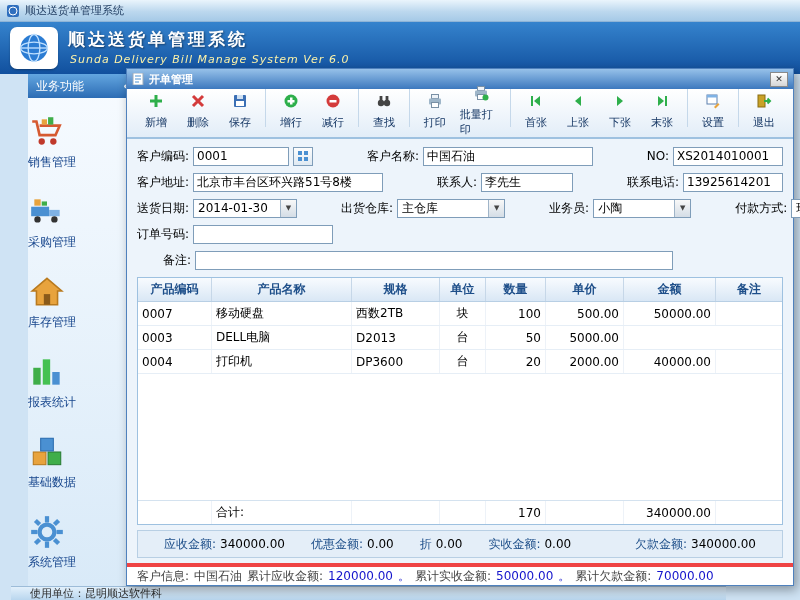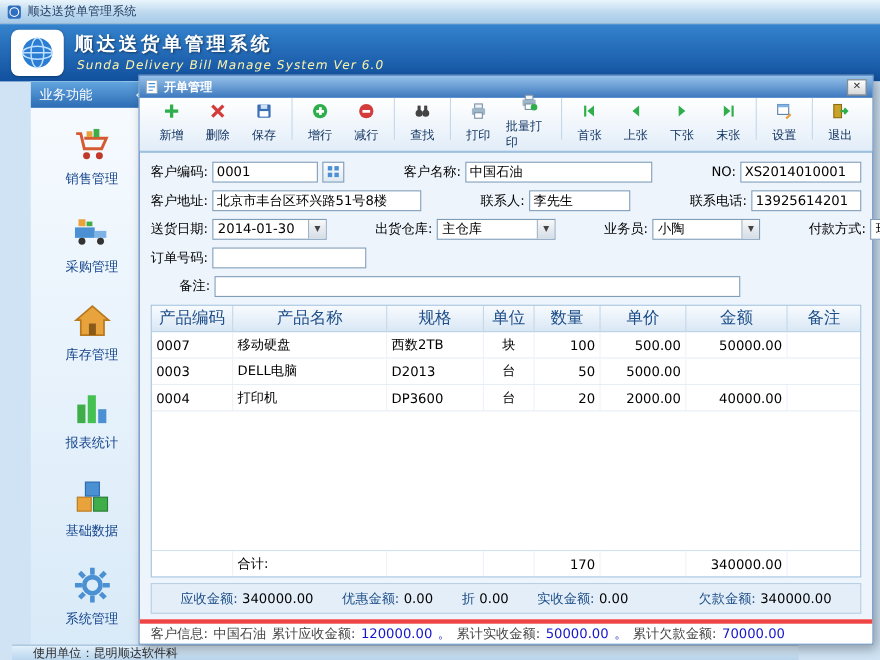--- a/index.html
+++ b/index.html
@@ -26,21 +26,21 @@
   .mdi-bg { position:absolute; left:112px; top:74px; width:688px; height:512px; background:#cfe3f4; }
   .mdi-win-icon { position:absolute; left:118px; top:80px; width:11px; height:11px; background:#2f6fbe; border:1px solid #1c4f92; }
 
   
   .sidebar { position:absolute; left:0; top:74px; width:112px; height:512px;
     border-right:1px solid #9dbcd8; background:linear-gradient(180deg,#f7fbff,#d9eaf8); display:flex; flex-direction:column;margin-left:28px; }
   .sidebar-header { height:24px; flex:0 0 24px; background:linear-gradient(180deg,#63a6e0,#2c6cb4);
     color:#fff; display:flex; align-items:center; padding:0 8px; font-size:12px; }
   .sidebar-collapse { margin-left:auto; cursor:pointer; font-weight:bold; }
   .sidebar-items { flex:1; display:flex; flex-direction:column; align-items:center; padding-top:4px; }
-  .side-item { width:100%; height:80px; display:flex; flex-direction:column; align-items:center; justify-content:center; cursor:pointer; }
+  .side-item { width:100%; height:80px; display:flex; flex-direction:column; align-items:flex-start; justify-content:center; cursor:pointer; }
   .side-item .s-icon { width:38px; height:38px; }
   .side-item .s-label { color:#16458c; margin-top:3px; font-size:12px; }
 
   
   .os-status { position:absolute; left:0; top:586px; width:715px; height:14px;
     background:linear-gradient(180deg,#e2f0fb,#b9d6ee); border-top:1px solid #9dbcd8;
     display:flex; align-items:center; padding-left:19px; font-size:11px; color:#2b2b2b;margin-left:11px; }
 
   
   .dialog { position:absolute; left:126px; top:68px; width:668px; height:518px; z-index:10;
@@ -69,22 +69,22 @@
   .lookup-btn { width:20px; height:19px; border:1px solid #7f9db9; background:linear-gradient(#fdfdfd,#dfe9f2);
     display:flex; align-items:center; justify-content:center; cursor:pointer; }
   .combo { display:flex; border:1px solid #7f9db9; background:#fff; height:19px; align-items:center; cursor:pointer; }
   .combo .cval { flex:1; padding:0 4px; font-size:12px; white-space:nowrap; overflow:hidden; }
   .combo .carrow { flex:0 0 16px; align-self:stretch; background:linear-gradient(#f8f8f8,#d4dde6);
     border-left:1px solid #9fb4c8; display:flex; align-items:center; justify-content:center; font-size:7px; color:#444; }
 
   
   .grid { flex:1; margin:4px 10px 0; border:1px solid #9ec1e0; background:#fff; display:flex; flex-direction:column; overflow:hidden; }
   .thead { display:flex; flex:0 0 24px; background:linear-gradient(#f8fbfe,#d9e7f5); border-bottom:1px solid #b8cfe4; }
-  .th { font-weight:normal; color:#1d4e89; display:flex; align-items:center; justify-content:center;
-    border-right:1px solid #c6d7e8; font-size:15px; padding:0 3px; cursor:pointer; }
+  .th { font-weight:bold; color:#1d4e89; display:flex; align-items:center; justify-content:center;
+    border-right:1px solid #c6d7e8; font-size:12px; padding:0 3px; cursor:pointer; }
   .tr { display:flex; flex:0 0 24px; border-bottom:1px solid #e6eef6; cursor:pointer; }
   .td { display:flex; align-items:center; border-right:1px solid #edf2f8; font-size:12px; padding:0 4px; color:#000; }
   .tfill { flex:1; }
   .total-row { display:flex; flex:0 0 24px; border-top:1px solid #d4e2ef; font-size:12px; }
   .col0 { width:74px; } .col1 { width:140px; } .col2 { width:88px; } .col3 { width:46px; }
   .col4 { width:60px; } .col5 { width:78px; } .col6 { width:92px; } .col7 { flex:1; border-right:none; }
   .td.col0,.td.col1,.td.col2 { justify-content:flex-start; }
   .td.col3 { justify-content:center; }
   .td.col4,.td.col5,.td.col6 { justify-content:flex-end; }
 

